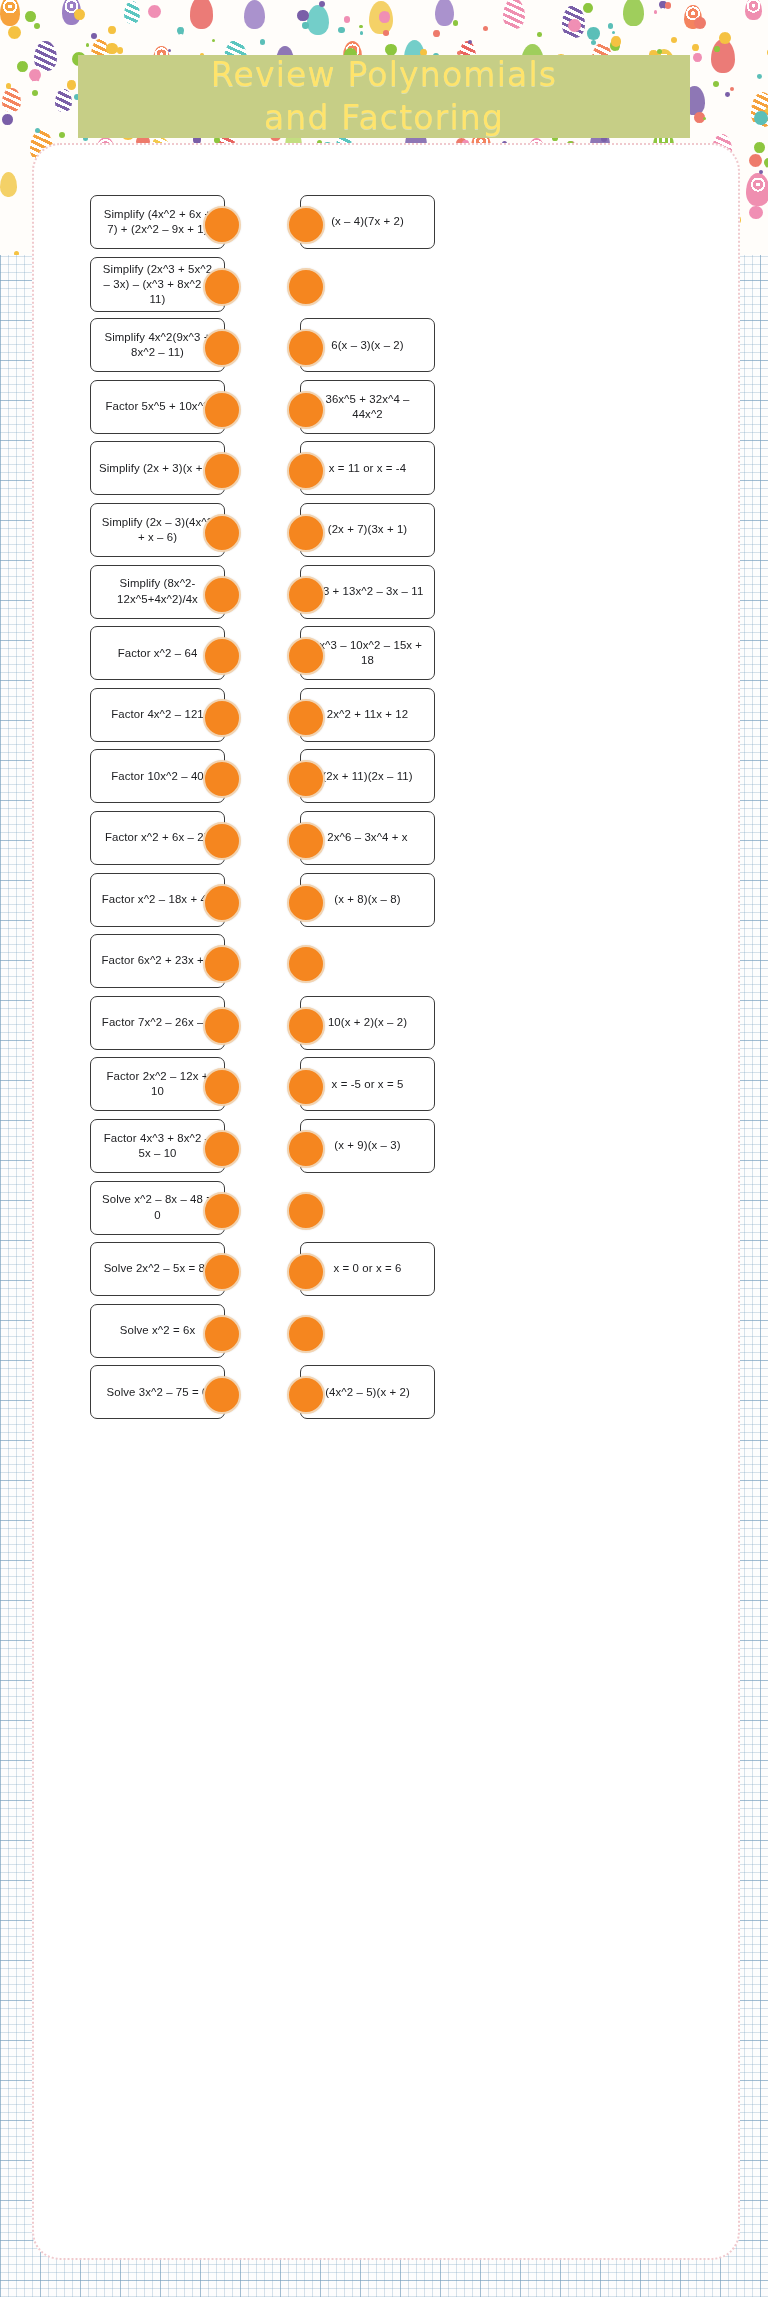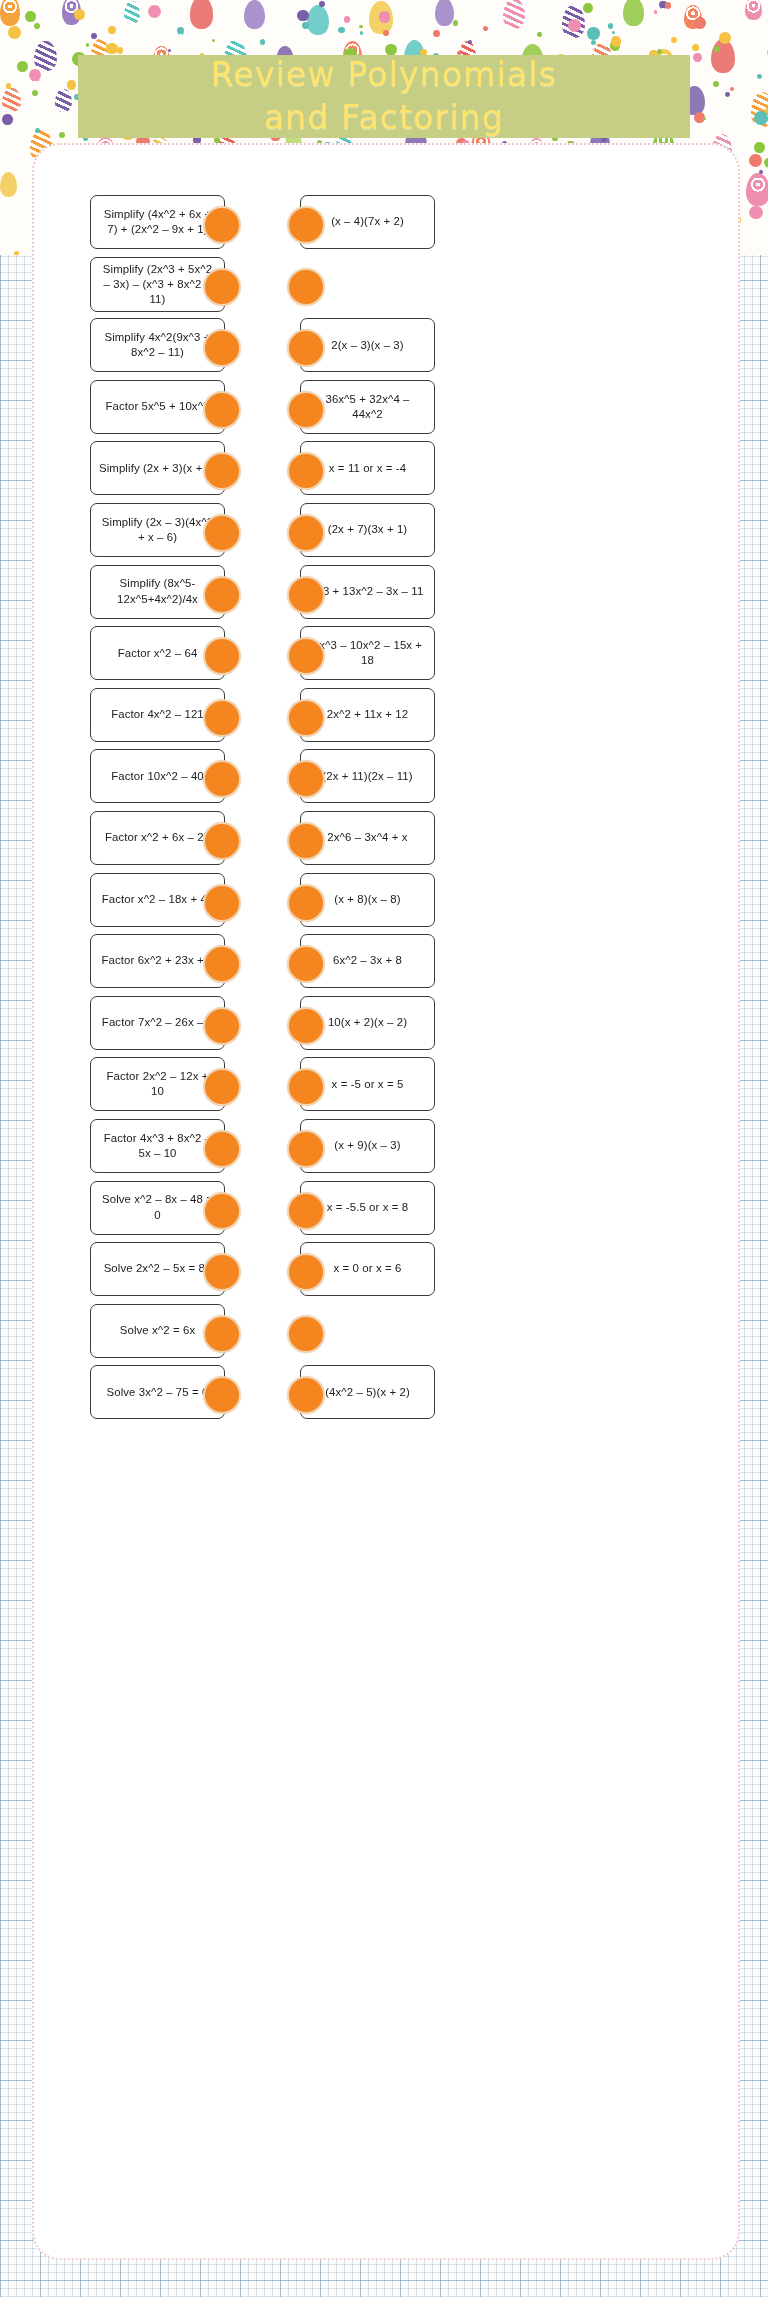--- a/index.html
+++ b/index.html
@@ -465,21 +465,21 @@
       <div class="knob q"></div>
       <div class="knob a"></div>
     </div>
     <div class="row">
       <div class="card q">Simplify (2x^3 + 5x^2 – 3x) – (x^3 + 8x^2 + 11)</div>
       <div class="knob q"></div>
       <div class="knob a"></div>
     </div>
     <div class="row">
       <div class="card q">Simplify 4x^2(9x^3 + 8x^2 – 11)</div>
-      <div class="card a">2(x – 3)(x – 3)</div>
+      <div class="card a">6(x – 3)(x – 2)</div>
       <div class="knob q"></div>
       <div class="knob a"></div>
     </div>
     <div class="row">
       <div class="card q">Factor 5x^5 + 10x^3</div>
       <div class="card a">36x^5 + 32x^4 – 44x^2</div>
       <div class="knob q"></div>
       <div class="knob a"></div>
     </div>
     <div class="row">
@@ -488,21 +488,21 @@
       <div class="knob q"></div>
       <div class="knob a"></div>
     </div>
     <div class="row">
       <div class="card q">Simplify (2x – 3)(4x^2 + x – 6)</div>
       <div class="card a">(2x + 7)(3x + 1)</div>
       <div class="knob q"></div>
       <div class="knob a"></div>
     </div>
     <div class="row">
-      <div class="card q">Simplify (8x^5-12x^5+4x^2)/4x</div>
+      <div class="card q">Simplify (8x^2-12x^5+4x^2)/4x</div>
       <div class="card a">x^3 + 13x^2 – 3x – 11</div>
       <div class="knob q"></div>
       <div class="knob a"></div>
     </div>
     <div class="row">
       <div class="card q">Factor x^2 – 64</div>
       <div class="card a">8x^3 – 10x^2 – 15x + 18</div>
       <div class="knob q"></div>
       <div class="knob a"></div>
     </div>
@@ -525,21 +525,20 @@
       <div class="knob a"></div>
     </div>
     <div class="row">
       <div class="card q">Factor x^2 – 18x + 45</div>
       <div class="card a">(x + 8)(x – 8)</div>
       <div class="knob q"></div>
       <div class="knob a"></div>
     </div>
     <div class="row">
       <div class="card q">Factor 6x^2 + 23x + 7</div>
-      <div class="card a">6x^2 – 3x + 8</div>
       <div class="knob q"></div>
       <div class="knob a"></div>
     </div>
     <div class="row">
       <div class="card q">Factor 7x^2 – 26x – 8</div>
       <div class="card a">10(x + 2)(x – 2)</div>
       <div class="knob q"></div>
       <div class="knob a"></div>
     </div>
     <div class="row">
@@ -549,21 +548,20 @@
       <div class="knob a"></div>
     </div>
     <div class="row">
       <div class="card q">Factor 4x^3 + 8x^2 – 5x – 10</div>
       <div class="card a">(x + 9)(x – 3)</div>
       <div class="knob q"></div>
       <div class="knob a"></div>
     </div>
     <div class="row">
       <div class="card q">Solve x^2 – 8x – 48 = 0</div>
-      <div class="card a">x = -5.5 or x = 8</div>
       <div class="knob q"></div>
       <div class="knob a"></div>
     </div>
     <div class="row">
       <div class="card q">Solve 2x^2 – 5x = 88</div>
       <div class="card a">x = 0 or x = 6</div>
       <div class="knob q"></div>
       <div class="knob a"></div>
     </div>
     <div class="row">

